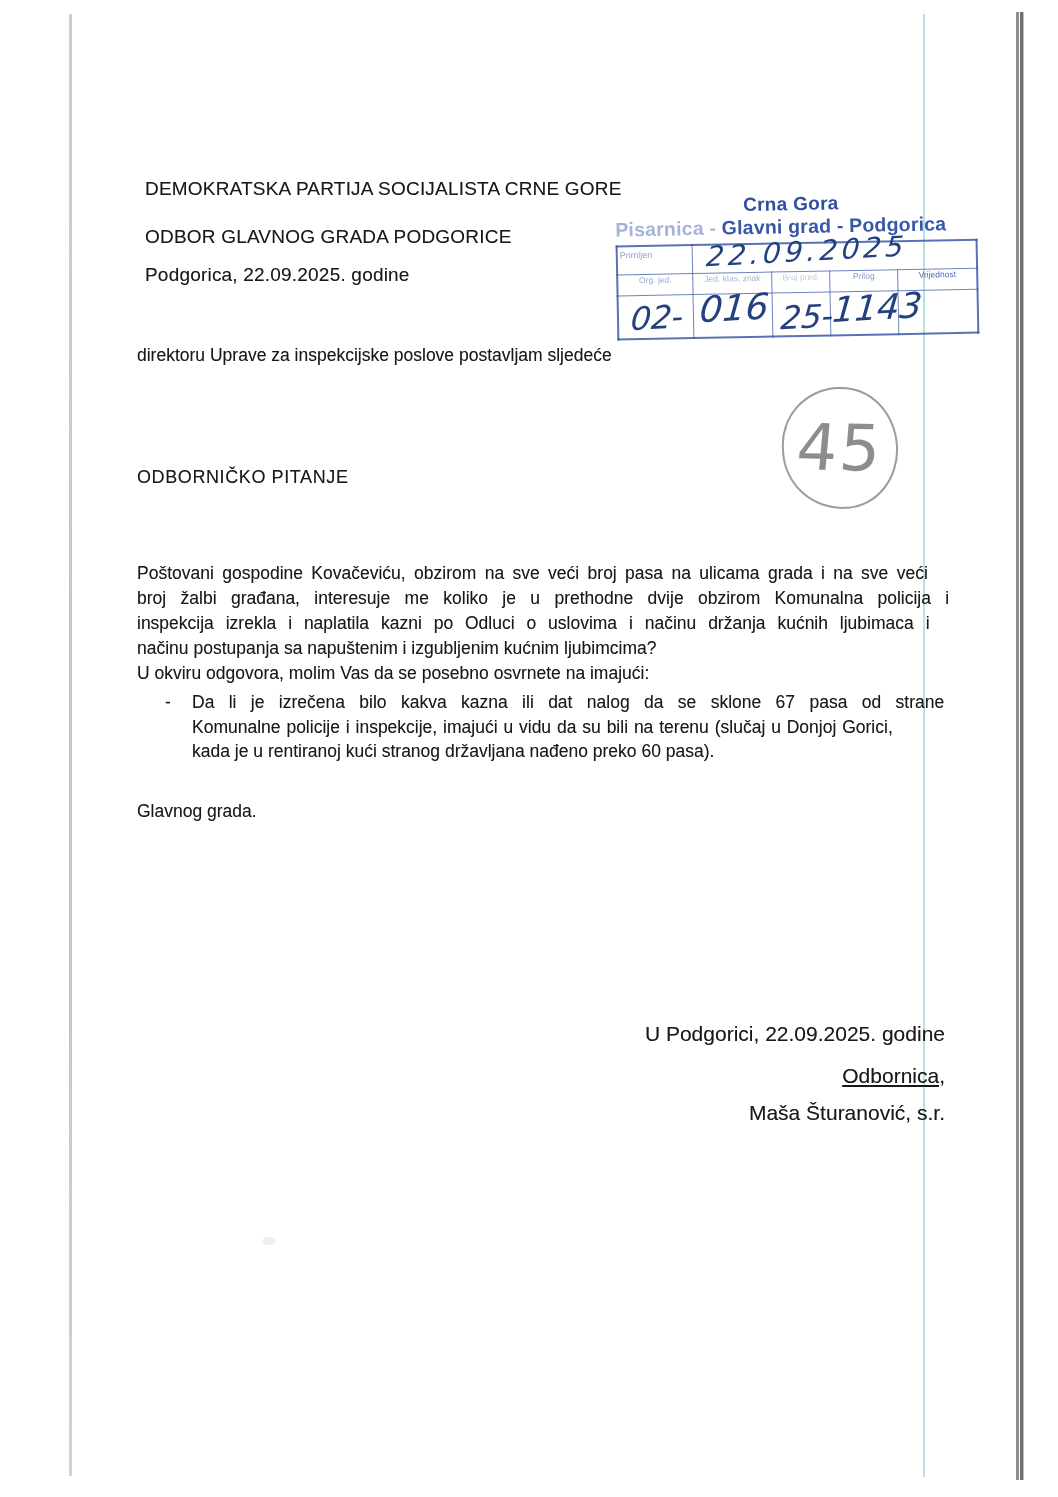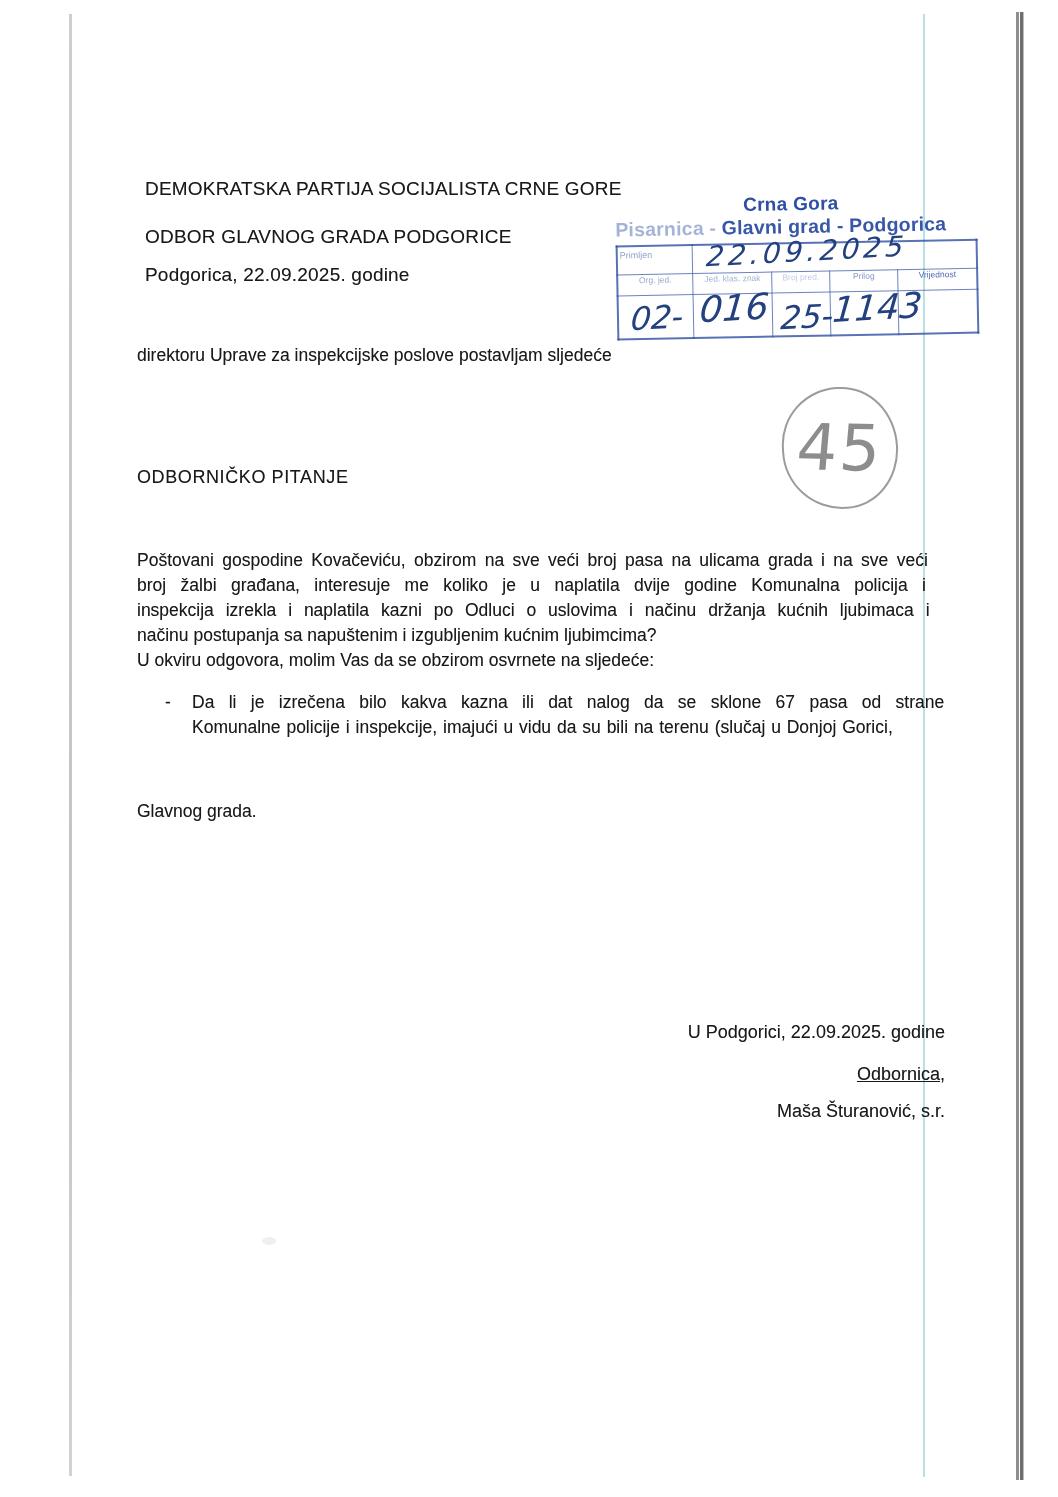--- a/index.html
+++ b/index.html
@@ -21,21 +21,21 @@
   
   .lh{left:145px;font-size:19px;letter-spacing:.2px;margin-top:37px;}
   .lh1{top:141px;}
   .lh2{top:189px;}
   .lh3{top:227px;}
 
   
   .para{font-size:17.5px;}
   .para .line{display:block;}
   .intro{left:137px;top:340px;width:816px;line-height:31px;}
-  .mainpara{left:137px;top:548px;width:816px;line-height:25px;}
+  .mainpara{left:137px;top:561px;width:816px;line-height:25px;}
   .closing{left:137px;top:798px;width:816px;line-height:26px;}
 
   .ws-a{word-spacing:1px;}
   .ws-b{word-spacing:3.5px;}
   .ws-c{word-spacing:5px;}
   .ws-d{word-spacing:7px;}
   .ws-e{word-spacing:9.5px;}
 
   
   .bullet{left:165px;top:690px;width:788px;line-height:24.5px;font-size:17.5px;}
@@ -44,21 +44,21 @@
 
   
   .doc-title{left:137px;top:467px;width:816px;text-align:left;font-size:18px;letter-spacing:.6px;}
   .circle45{position:absolute;left:782px;top:387px;width:112px;height:118px;
     border:2.5px solid #9c9c9c;border-radius:51% 49% 47% 53%/48% 52% 50% 50%;
     transform:rotate(-3deg);display:flex;align-items:center;justify-content:center;}
   .circle45 span{font-family:"DejaVu Sans",sans-serif;font-size:64px;color:#8d8d8d;
     font-weight:400;transform:rotate(4deg) skewX(-4deg);letter-spacing:2px;}
 
   
-  .sig{left:137px;width:808px;text-align:right;font-size:18px;}
+  .sig{left:137px;width:808px;text-align:right;font-size:21px;}
   .sig1{top:1022px;}
   .sig2{top:1064px;text-decoration:underline;}
   .sig3{top:1101px;}
 
   
   .stamp{position:absolute;left:616px;top:193px;width:372px;color:#2e4fa3;
     transform:rotate(-1.1deg);}
   .stamp .country{text-align:center;font-weight:bold;font-size:19px;width:352px;
     letter-spacing:.3px;}
   .stamp .office{font-weight:bold;font-size:19.5px;white-space:nowrap;letter-spacing:.2px;
@@ -138,30 +138,31 @@
 </div>
 
 <div class="circle45">
   <span>45</span>
 </div>
 
 <div class="txt doc-title">ODBORNIČKO PITANJE</div>
 
 <div class="txt para mainpara">
   <span class="line ws-b">Poštovani gospodine Kovačeviću, obzirom na sve veći broj pasa na ulicama grada i na sve veći</span>
-  <span class="line ws-e">broj žalbi građana, interesuje me koliko je u naplatila dvije godine Komunalna policija i</span>
+  <span class="line ws-e">broj žalbi građana, interesuje me koliko je u prethodne dvije obzirom Komunalna policija i</span>
   <span class="line ws-d">inspekcija izrekla i naplatila kazni po Odluci o uslovima i načinu držanja kućnih ljubimaca i</span>
   <span class="line">načinu postupanja sa napuštenim i izgubljenim kućnim ljubimcima?</span>
-  <span class="line">U okviru odgovora, molim Vas da se obzirom osvrnete na sljedeće:</span>
+  <span class="line">U okviru odgovora, molim Vas da se posebno osvrnete na imajući:</span>
 </div>
 
 <div class="txt bullet">
   <span class="marker">-</span>
   <span class="bl ws-e">Da li je izrečena bilo kakva kazna ili dat nalog da se sklone 67 pasa od strane</span>
   <span class="bl ws-a">Komunalne policije i inspekcije, imajući u vidu da su bili na terenu (slučaj u Donjoj Gorici,</span>
+  <span class="bl">kada je u rentiranoj kući stranog državljana nađeno preko 60 pasa).</span>
 </div>
 
 <div class="txt para closing">
   <span class="line">Glavnog grada.</span>
 </div>
 
 <div class="txt sig sig1">U Podgorici, 22.09.2025. godine</div>
 <div class="txt sig sig2">Odbornica,</div>
 <div class="txt sig sig3">Maša Šturanović, s.r.</div>
 

